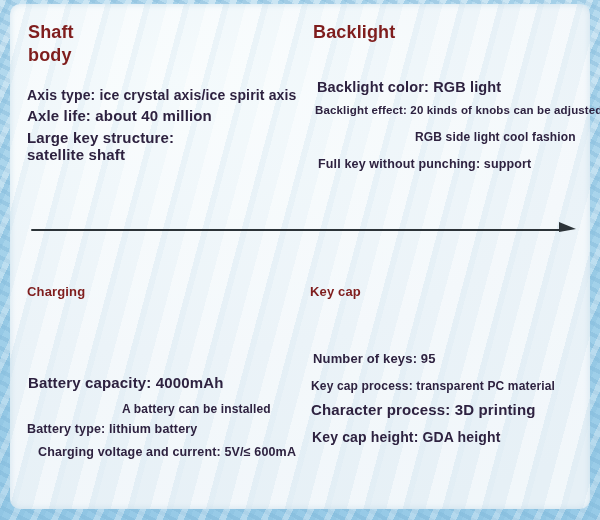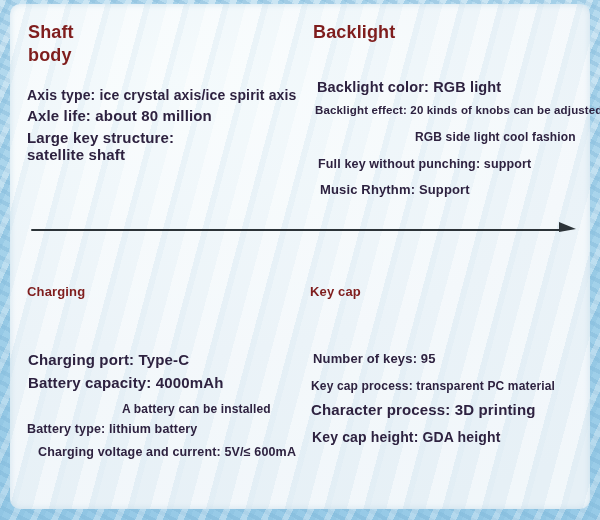--- a/index.html
+++ b/index.html
@@ -61,38 +61,36 @@
 </style>
 </head>
 <body>
 
 <div class="canvas">
   <div class="panel"></div>
 
   <div class="txt heading multiline t-shaft-title">Shaft
 body</div>
   <div class="txt t-axis">Axis type: ice crystal axis/ice spirit axis</div>
-  <div class="txt t-axle">Axle life: about 80 million</div>
+  <div class="txt t-axle">Axle life: about 40 million</div>
   <div class="txt multiline t-keystruct">Large key structure:
 satellite shaft</div>
 
   <div class="txt heading t-func-title">Backlight</div>
   <div class="txt t-backlight-color">Backlight color: RGB light</div>
   <div class="txt t-backlight-effect">Backlight effect: 20 kinds of knobs can be adjusted</div>
   <div class="txt t-side-light">RGB side light cool fashion</div>
   <div class="txt t-full-key">Full key without punching: support</div>
-  <div class="txt t-music">Music Rhythm: Support</div>
 
   <div>
     <div class="arrow-line"></div>
     <div class="arrow-head"></div>
   </div>
 
   <div class="txt heading t-charging-title">Charging</div>
-  <div class="txt t-port">Charging port: Type-C</div>
   <div class="txt t-capacity">Battery capacity: 4000mAh</div>
   <div class="txt t-battery-note">A battery can be installed</div>
   <div class="txt t-battery-type">Battery type: lithium battery</div>
   <div class="txt t-voltage">Charging voltage and current: 5V/≤ 600mA</div>
 
   <div class="txt heading t-keycap-title">Key cap</div>
   <div class="txt t-keys-count">Number of keys: 95</div>
   <div class="txt t-keycap-process">Key cap process: transparent PC material</div>
   <div class="txt t-character">Character process: 3D printing</div>
   <div class="txt t-keycap-height">Key cap height: GDA height</div>

